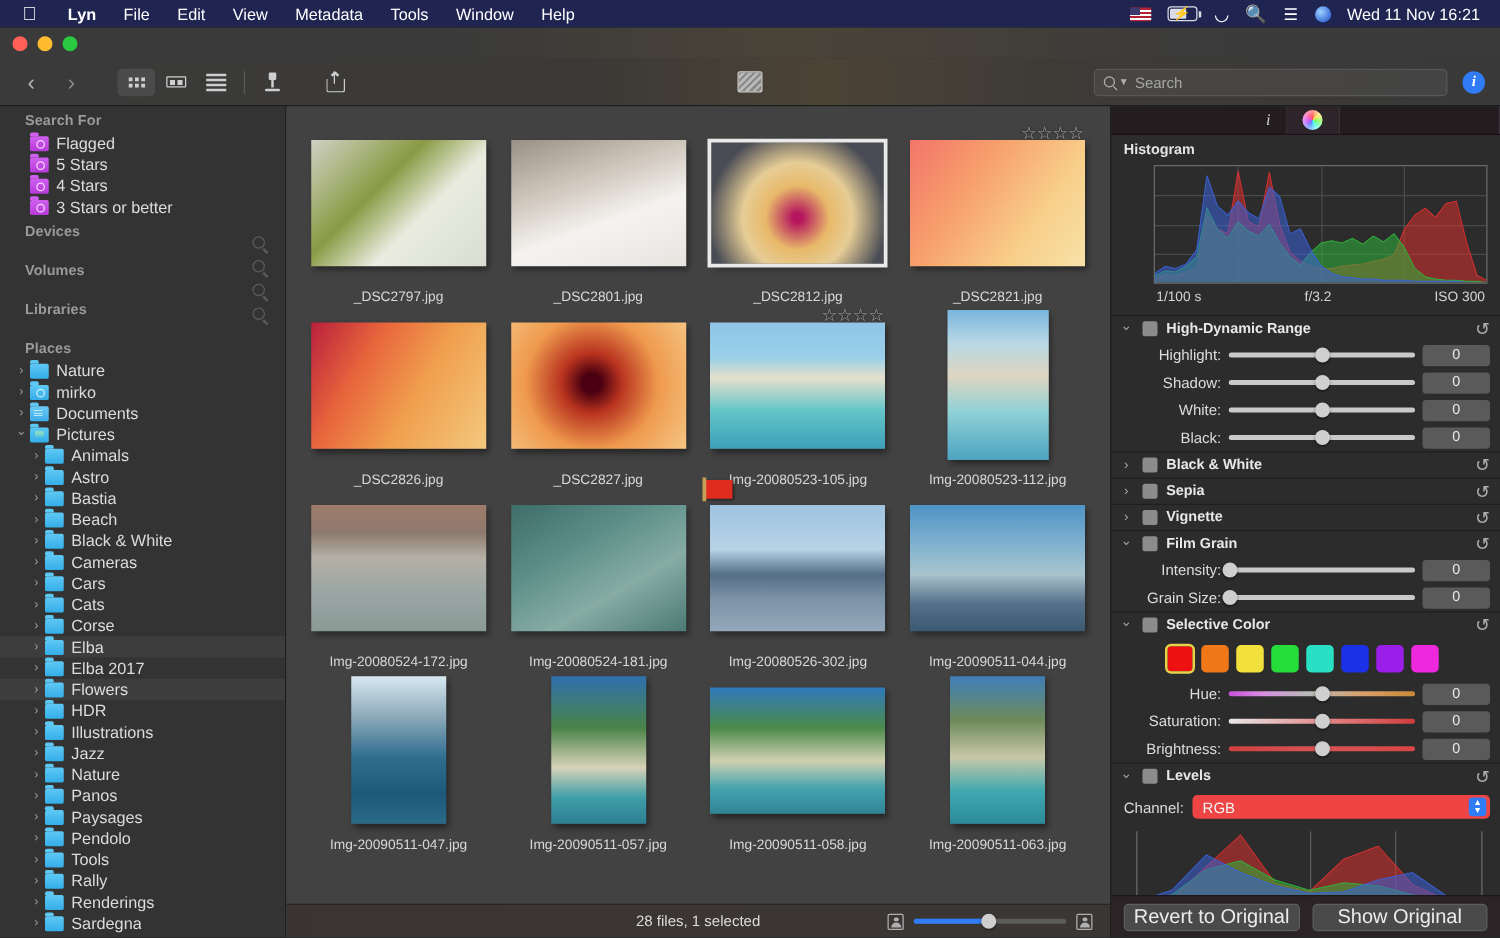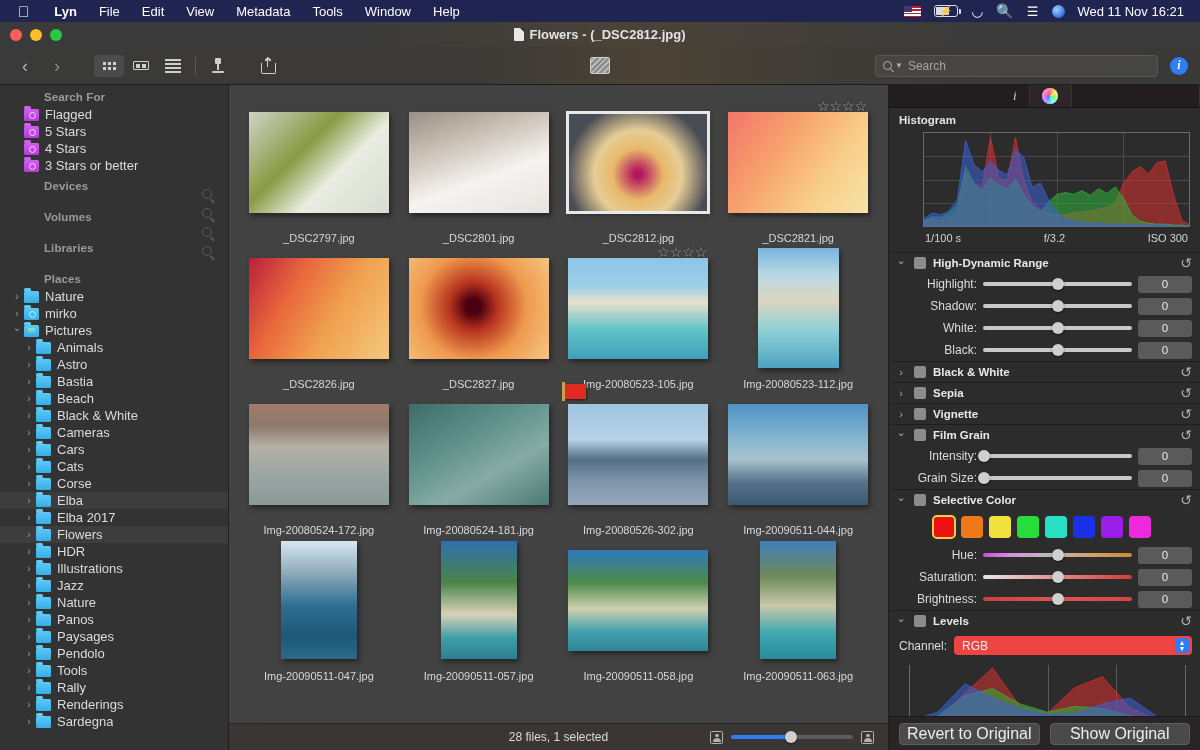--- a/index.html
+++ b/index.html
@@ -117,21 +117,21 @@
 
   
   #body { position: relative; height: 665px; display: flex; }
 
   
   #sidebar {
     width: 229px; background: #333333; position: relative;
     overflow: hidden; flex: none;
     border-right: 1px solid #1f1f1f;
   }
-  .sb-head { font-size: 11.5px; color: #9a9a9a; font-weight: bold; padding: 6px 0 3px 44px; letter-spacing: .1px;}
+  .sb-head { font-size: 11.5px; color: #9a9a9a; font-weight: bold; padding: 6px 0 3px 20px; letter-spacing: .1px;}
   .sb-row { height: 17px; display: flex; align-items: center; font-size: 13px; color: #dcdcdc; padding-left: 10px; position: relative;}
   .sb-row.hl { background: #3d3d3d; }
   .sb-disc { width: 14px; font-size: 10px; color: #9b9b9b; flex: none; text-align:center;}
   .sb-disc.open::before { content: "⌄"; position:relative; top:-3px;}
   .sb-disc.closed::before { content: "›"; }
   .fldr { width: 15px; height: 12px; flex: none; margin-right: 6px; border-radius: 1.5px 1.5px 1.5px 1.5px; position:relative;
           background: linear-gradient(#5ec8f5,#35aee8);}
   .fldr::before { content:""; position:absolute; left:0; top:-2.5px; width:7px; height:3px; border-radius:1.5px 1.5px 0 0;
           background:#5ec8f5;}
   .fldr.purple { background: linear-gradient(#d05ff0,#b63ad8);}
@@ -272,24 +272,20 @@
 </div>
 
 <div id="window">
 
   <div id="titlebar">
     <div class="traffic">
       <span class="tl r"></span>
       <span class="tl y"></span>
       <span class="tl g"></span>
     </div>
-    <div class="tt">
-      <span class="doc-icon"></span>
-      <span>Flowers - (_DSC2812.jpg)</span>
-    </div>
   </div>
 
   <div id="toolbar">
     <div class="tb-nav">
       <span class="arrow">‹</span>
       <span class="arrow dim">›</span>
     </div>
 
     <div class="seg">
       <span class="seg-btn active">
@@ -380,20 +376,25 @@
             <span class="sb-disc closed"></span>
             <span class="fldr"></span>
             <span class="sb-lbl">Nature</span>
           </div>
           <div class="sb-row">
             <span class="sb-disc closed"></span>
             <span class="fldr cam"></span>
             <span class="sb-lbl">mirko</span>
           </div>
           <div class="sb-row">
+            <span class="sb-disc closed"></span>
+            <span class="fldr doc"></span>
+            <span class="sb-lbl">Documents</span>
+          </div>
+          <div class="sb-row">
             <span class="sb-disc open"></span>
             <span class="fldr pic"></span>
             <span class="sb-lbl">Pictures</span>
           </div>
           <div class="sb-row sb-indent1">
             <span class="sb-disc closed"></span>
             <span class="fldr"></span>
             <span class="sb-lbl">Animals</span>
           </div>
           <div class="sb-row sb-indent1">

